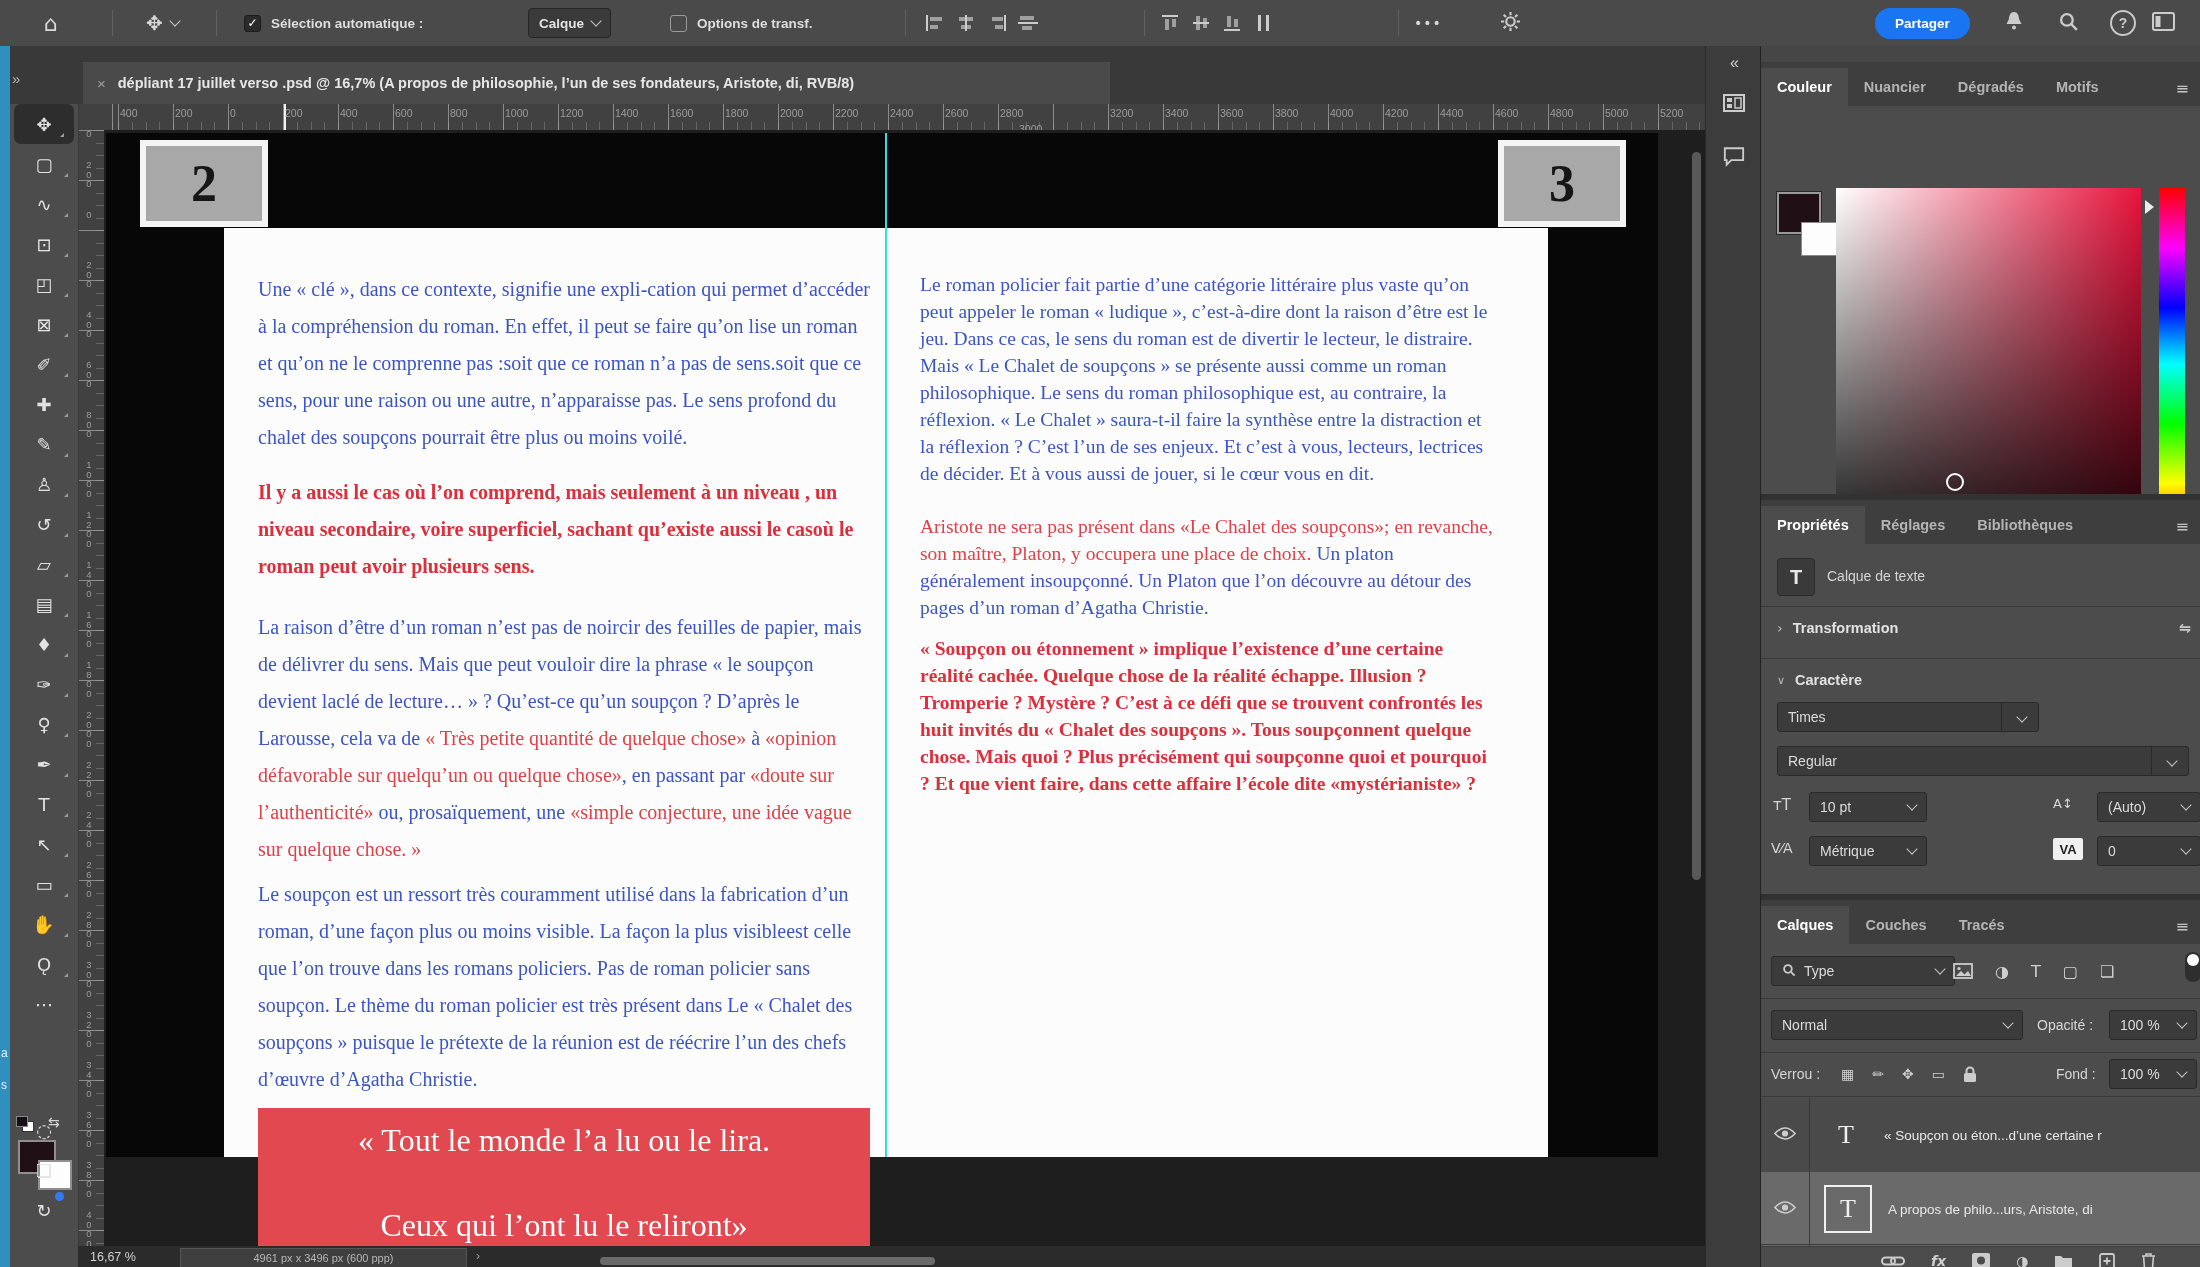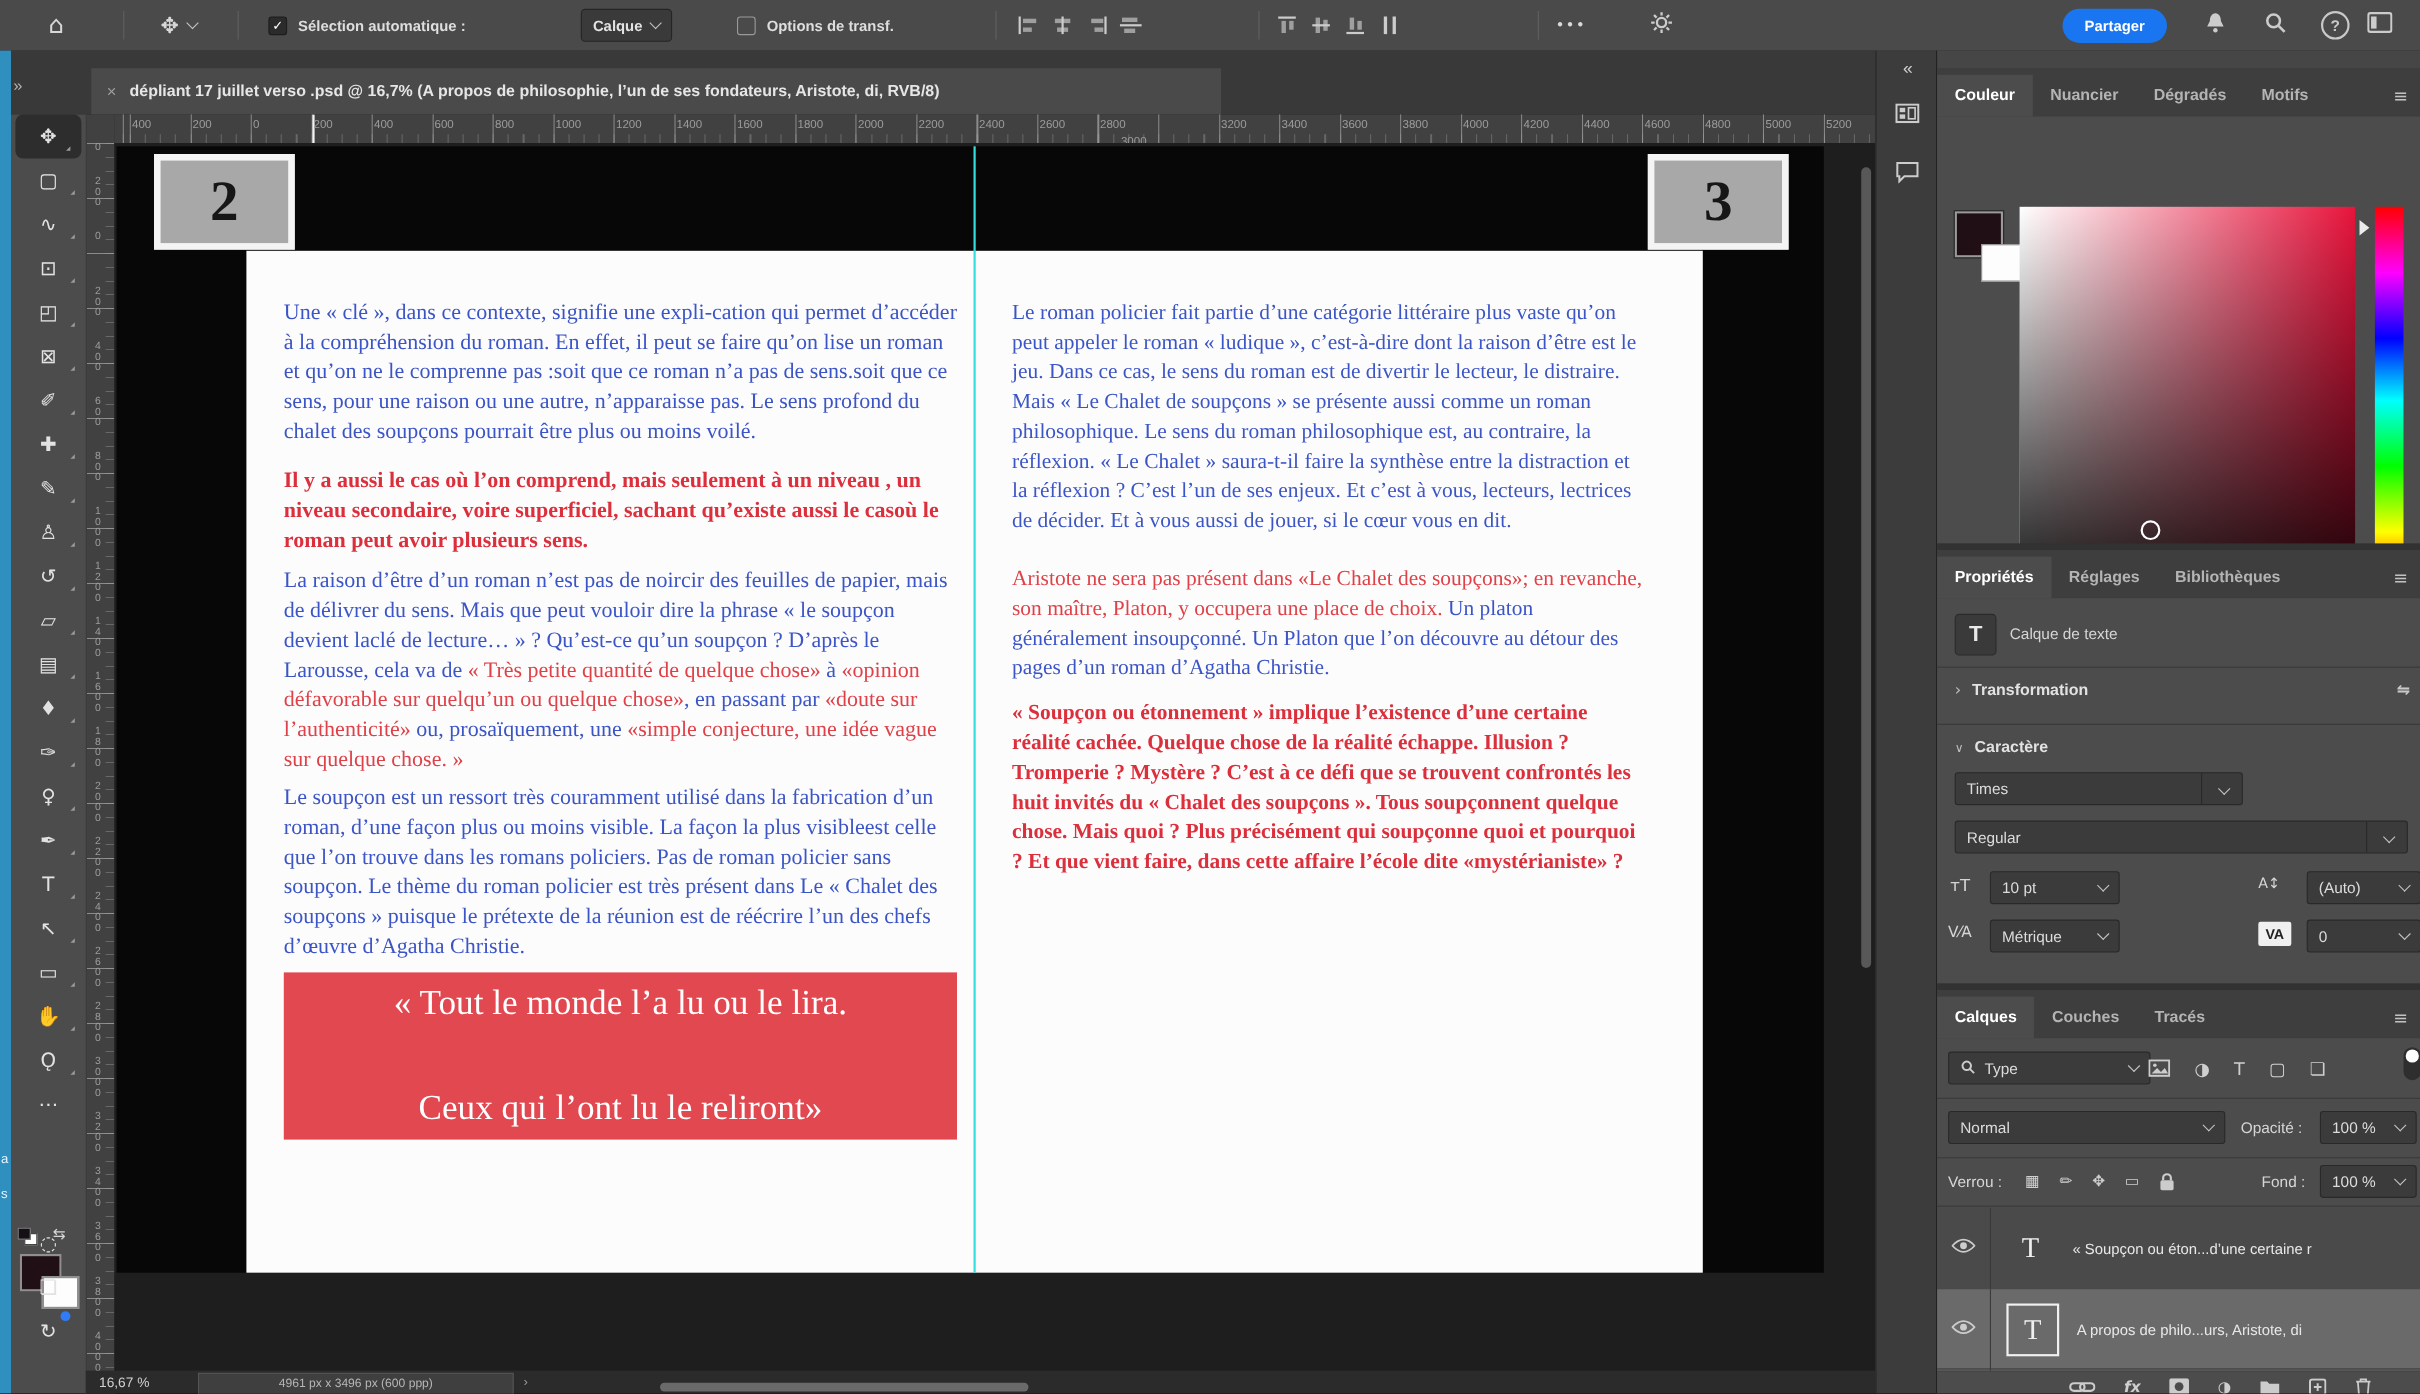--- a/index.html
+++ b/index.html
@@ -61,25 +61,25 @@
 
   
   #canvas{left:104px;top:130px;width:1601px;height:1137px;background:#1e1e1f;overflow:hidden;}
   #document{position:absolute;left:2px;top:3px;width:1552px;height:1024px;background:#070707;}
   #pages{position:absolute;left:118px;top:95px;width:1324px;height:929px;background:#fcfcfc;}
   #guide{position:absolute;left:779px;top:0;width:1.5px;height:1024px;background:#35dede;}
   .pagebox{position:absolute;top:7px;width:128px;height:87px;background:#a8a8a9;border:6px solid #f4f4f4;
            box-sizing:border-box;display:flex;align-items:center;justify-content:center;
            font-family:"Liberation Serif",serif;font-weight:bold;font-size:52px;color:#161616;}
   .col{position:absolute;font-family:"Liberation Serif",serif;}
-  #col-left{left:152px;top:138px;width:612px;font-size:20px;line-height:27px;}
+  #col-left{left:152px;top:138px;width:612px;font-size:20px;line-height:37px;}
   #col-right{left:814px;top:138px;width:578px;font-size:19.5px;line-height:27px;}
   .para{margin:0;}
   #col-left .para:nth-child(1){margin-bottom:18px;}
-  #col-left .para:nth-child(2){margin-bottom:10px;}
+  #col-left .para:nth-child(2){margin-bottom:24px;}
   #col-left .para:nth-child(3){margin-bottom:8px;}
   #col-right .para:nth-child(1){margin-bottom:26px;}
   #col-right .para:nth-child(2){margin-bottom:14px;}
   #col-right .para:nth-child(4){margin-bottom:22px;}
   .seg-b{color:#3c55c6;}
   .seg-r{color:#df4148;}
   .seg-rb{color:#dc2f3c;font-weight:bold;}
   #quote-box{margin-top:10px;height:152px;background:#e24850;color:#fff;box-sizing:border-box;
              padding:14px 10px 16px;display:flex;flex-direction:column;justify-content:space-between;
              text-align:center;font-size:32px;font-family:"Liberation Serif",serif;}

